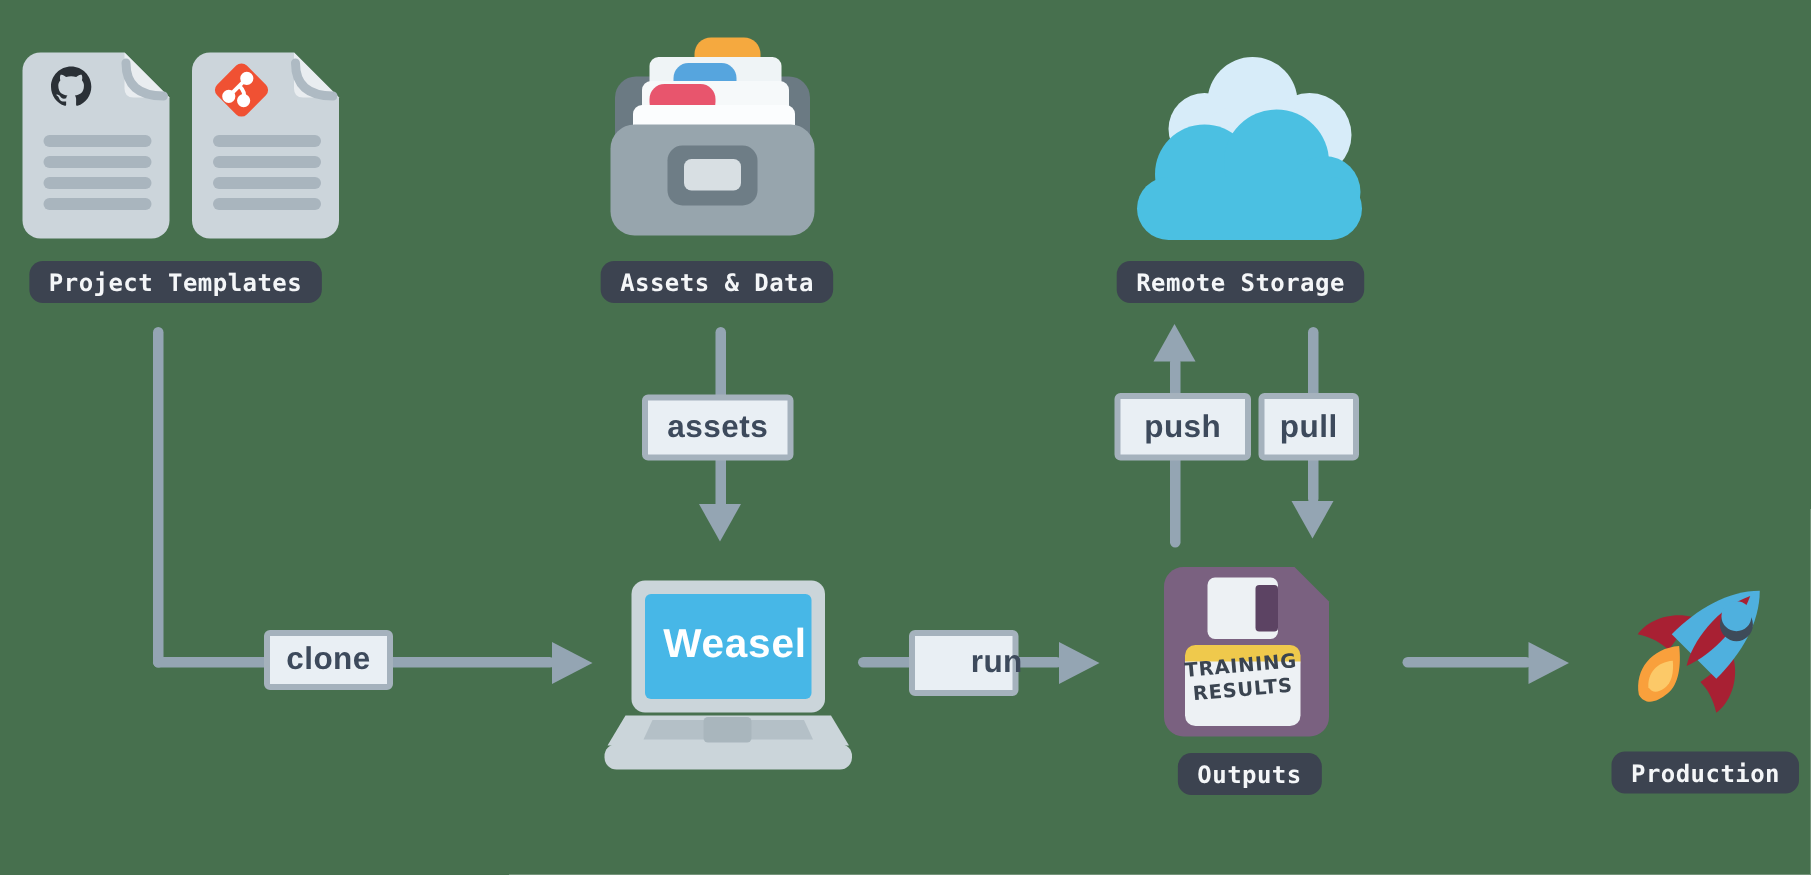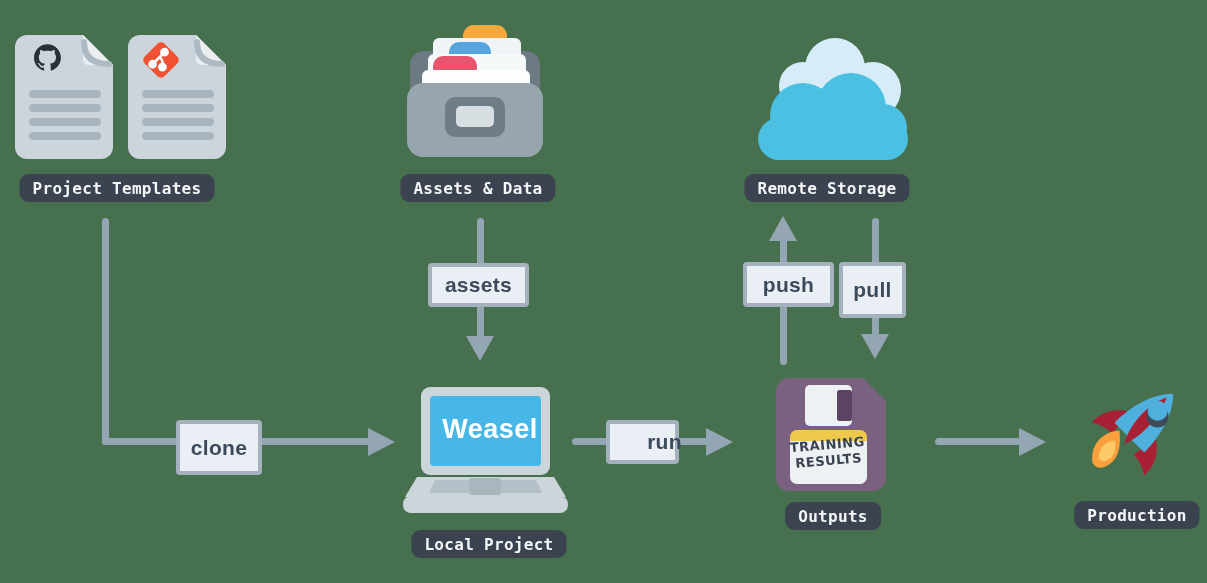--- a/index.html
+++ b/index.html
@@ -56,33 +56,33 @@
 
   <div class="line" style="left:935px; top:438px; width:86px; height:7px;"></div>
   <div class="head head-right" style="left:1019px; top:428px;"></div>
 
   <div class="line" style="left:780px; top:238px; width:7px; height:127px;"></div>
   <div class="head head-up" style="left:769px; top:216px;"></div>
 
   <div class="line" style="left:872px; top:218px; width:7px; height:118px;"></div>
   <div class="head head-down" style="left:861px; top:334px;"></div>
 
-  <div class="badge" style="left:176px; top:420px; width:86px; height:55px;">
+  <div class="badge" style="left:176px; top:420px; width:86px; height:40px;">
     <span>clone</span>
   </div>
   <div class="badge" style="left:428px; top:263px; width:101px; height:44px;">
     <span>assets</span>
   </div>
   <div class="badge" style="left:606px; top:420px; width:73px; height:44px;padding-left:44px;">
     <span>run</span>
   </div>
   <div class="badge" style="left:743px; top:262px; width:91px; height:45px;">
     <span>push</span>
   </div>
-  <div class="badge" style="left:839px; top:262px; width:67px; height:56px;">
+  <div class="badge" style="left:839px; top:262px; width:67px; height:45px;">
     <span>pull</span>
   </div>
 
   <svg style="left:15px; top:35px;" width="100" height="124" viewBox="0 0 100 124">
     <path d="M12,0 H68 L98,30 V112 a12,12 0 0 1 -12,12 H12 a12,12 0 0 1 -12,-12 V12 a12,12 0 0 1 12,-12 Z" fill="#CCD5DB"></path>
     <path d="M68,0 L98,30 L74,30 Q68,30 68,24 Z" fill="#E9EDF0"></path>
     <path d="M69,7 Q69,29 94,29" fill="none" stroke="#AEBAC3" stroke-width="6" stroke-linecap="round"></path>
     <g transform="translate(19,9) scale(1.12)">
       <path fill="#2A3036" d="M12 .297c-6.63 0-12 5.373-12 12 0 5.303 3.438 9.8 8.205 11.385.6.113.82-.258.82-.577 0-.285-.01-1.04-.015-2.04-3.338.724-4.042-1.61-4.042-1.61C4.422 18.07 3.633 17.7 3.633 17.7c-1.087-.744.084-.729.084-.729 1.205.084 1.838 1.236 1.838 1.236 1.07 1.835 2.809 1.305 3.495.998.108-.776.417-1.305.76-1.605-2.665-.3-5.466-1.332-5.466-5.93 0-1.31.465-2.38 1.235-3.22-.135-.303-.54-1.523.105-3.176 0 0 1.005-.322 3.3 1.23.96-.267 1.98-.399 3-.405 1.02.006 2.04.138 3 .405 2.28-1.552 3.285-1.23 3.285-1.23.645 1.653.24 2.873.12 3.176.765.84 1.23 1.91 1.23 3.22 0 4.61-2.805 5.625-5.475 5.92.42.36.81 1.096.81 2.22 0 1.606-.015 2.896-.015 3.286 0 .315.21.69.825.57C20.565 22.092 24 17.592 24 12.297c0-6.627-5.373-12-12-12"></path>
     </g>
@@ -159,23 +159,20 @@
   <svg style="left:403px; top:385px;" width="165" height="130" viewBox="0 0 165 130">
     <rect x="18" y="2" width="129" height="88" rx="9" fill="#CBD5DA"></rect>
     <rect x="27" y="11" width="111" height="70" rx="4" fill="#47B7E7"></rect>
     <path d="M14,92 L151,92 L163,112 L2,112 Z" fill="#CBD5DA"></path>
     <path d="M32,95 L133,95 L139,108 L26,108 Z" fill="#B4C0C7"></path>
     <rect x="66" y="93" width="32" height="17" rx="3" fill="#A9B6BD"></rect>
     <rect x="0" y="111" width="165" height="17" rx="8" fill="#CBD5DA"></rect>
   </svg>
   <div class="screen-text">Weasel</div>
 
-  <div class="pill" style="left:489px; top:530px;">
-    <span>Local Project</span>
-  </div>
 
   <svg style="left:776px; top:378px;" width="110" height="114" viewBox="0 0 110 114">
     <path d="M13,0 H87 L110,23 V100 a13,13 0 0 1 -13,13 H13 A13,13 0 0 1 0,100 V13 A13,13 0 0 1 13,0 Z" fill="#7A6180"></path>
     <rect x="29" y="7" width="47" height="41" rx="5" fill="#EDF1F4"></rect>
     <rect x="61" y="12" width="15" height="31" rx="2.5" fill="#5C4363"></rect>
     <rect x="14" y="52" width="77" height="18" rx="7" fill="#EFC94C"></rect>
     <path d="M14,63 H91 V99 a7,7 0 0 1 -7,7 H21 a7,7 0 0 1 -7,-7 Z" fill="#EDF1F4"></path>
   </svg>
   <div class="disk-text">
     <div>TRAINING</div>

